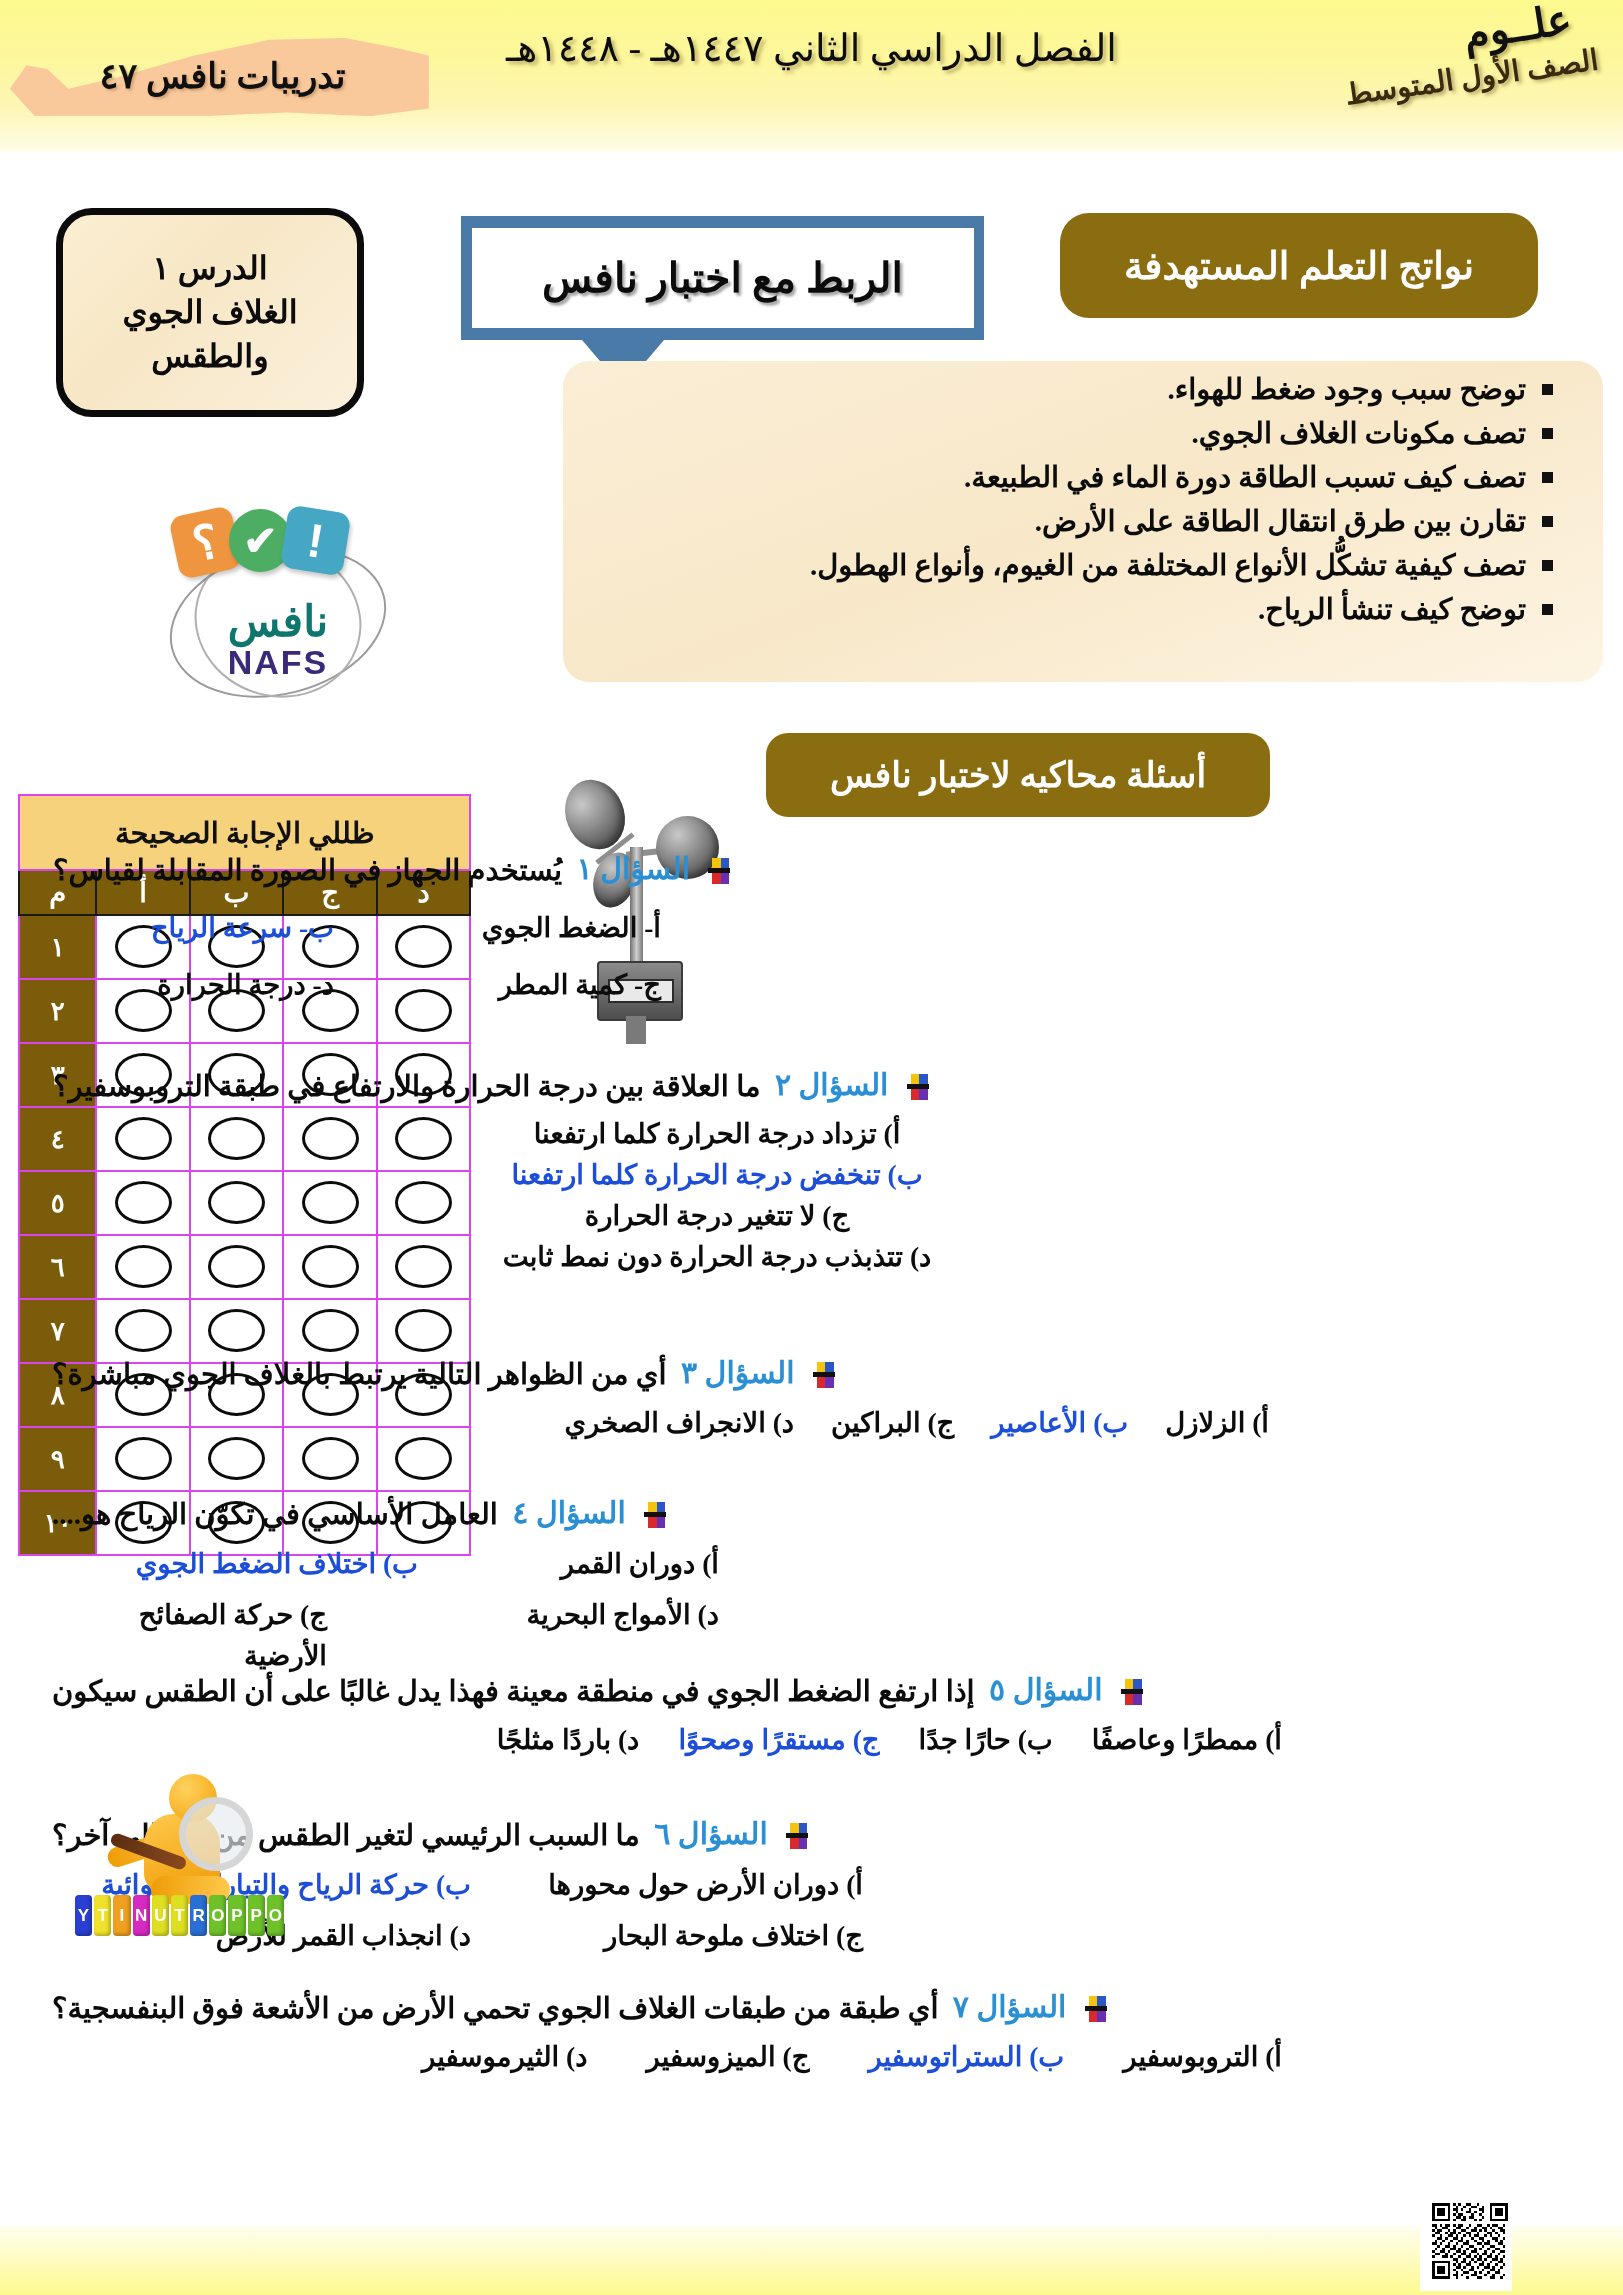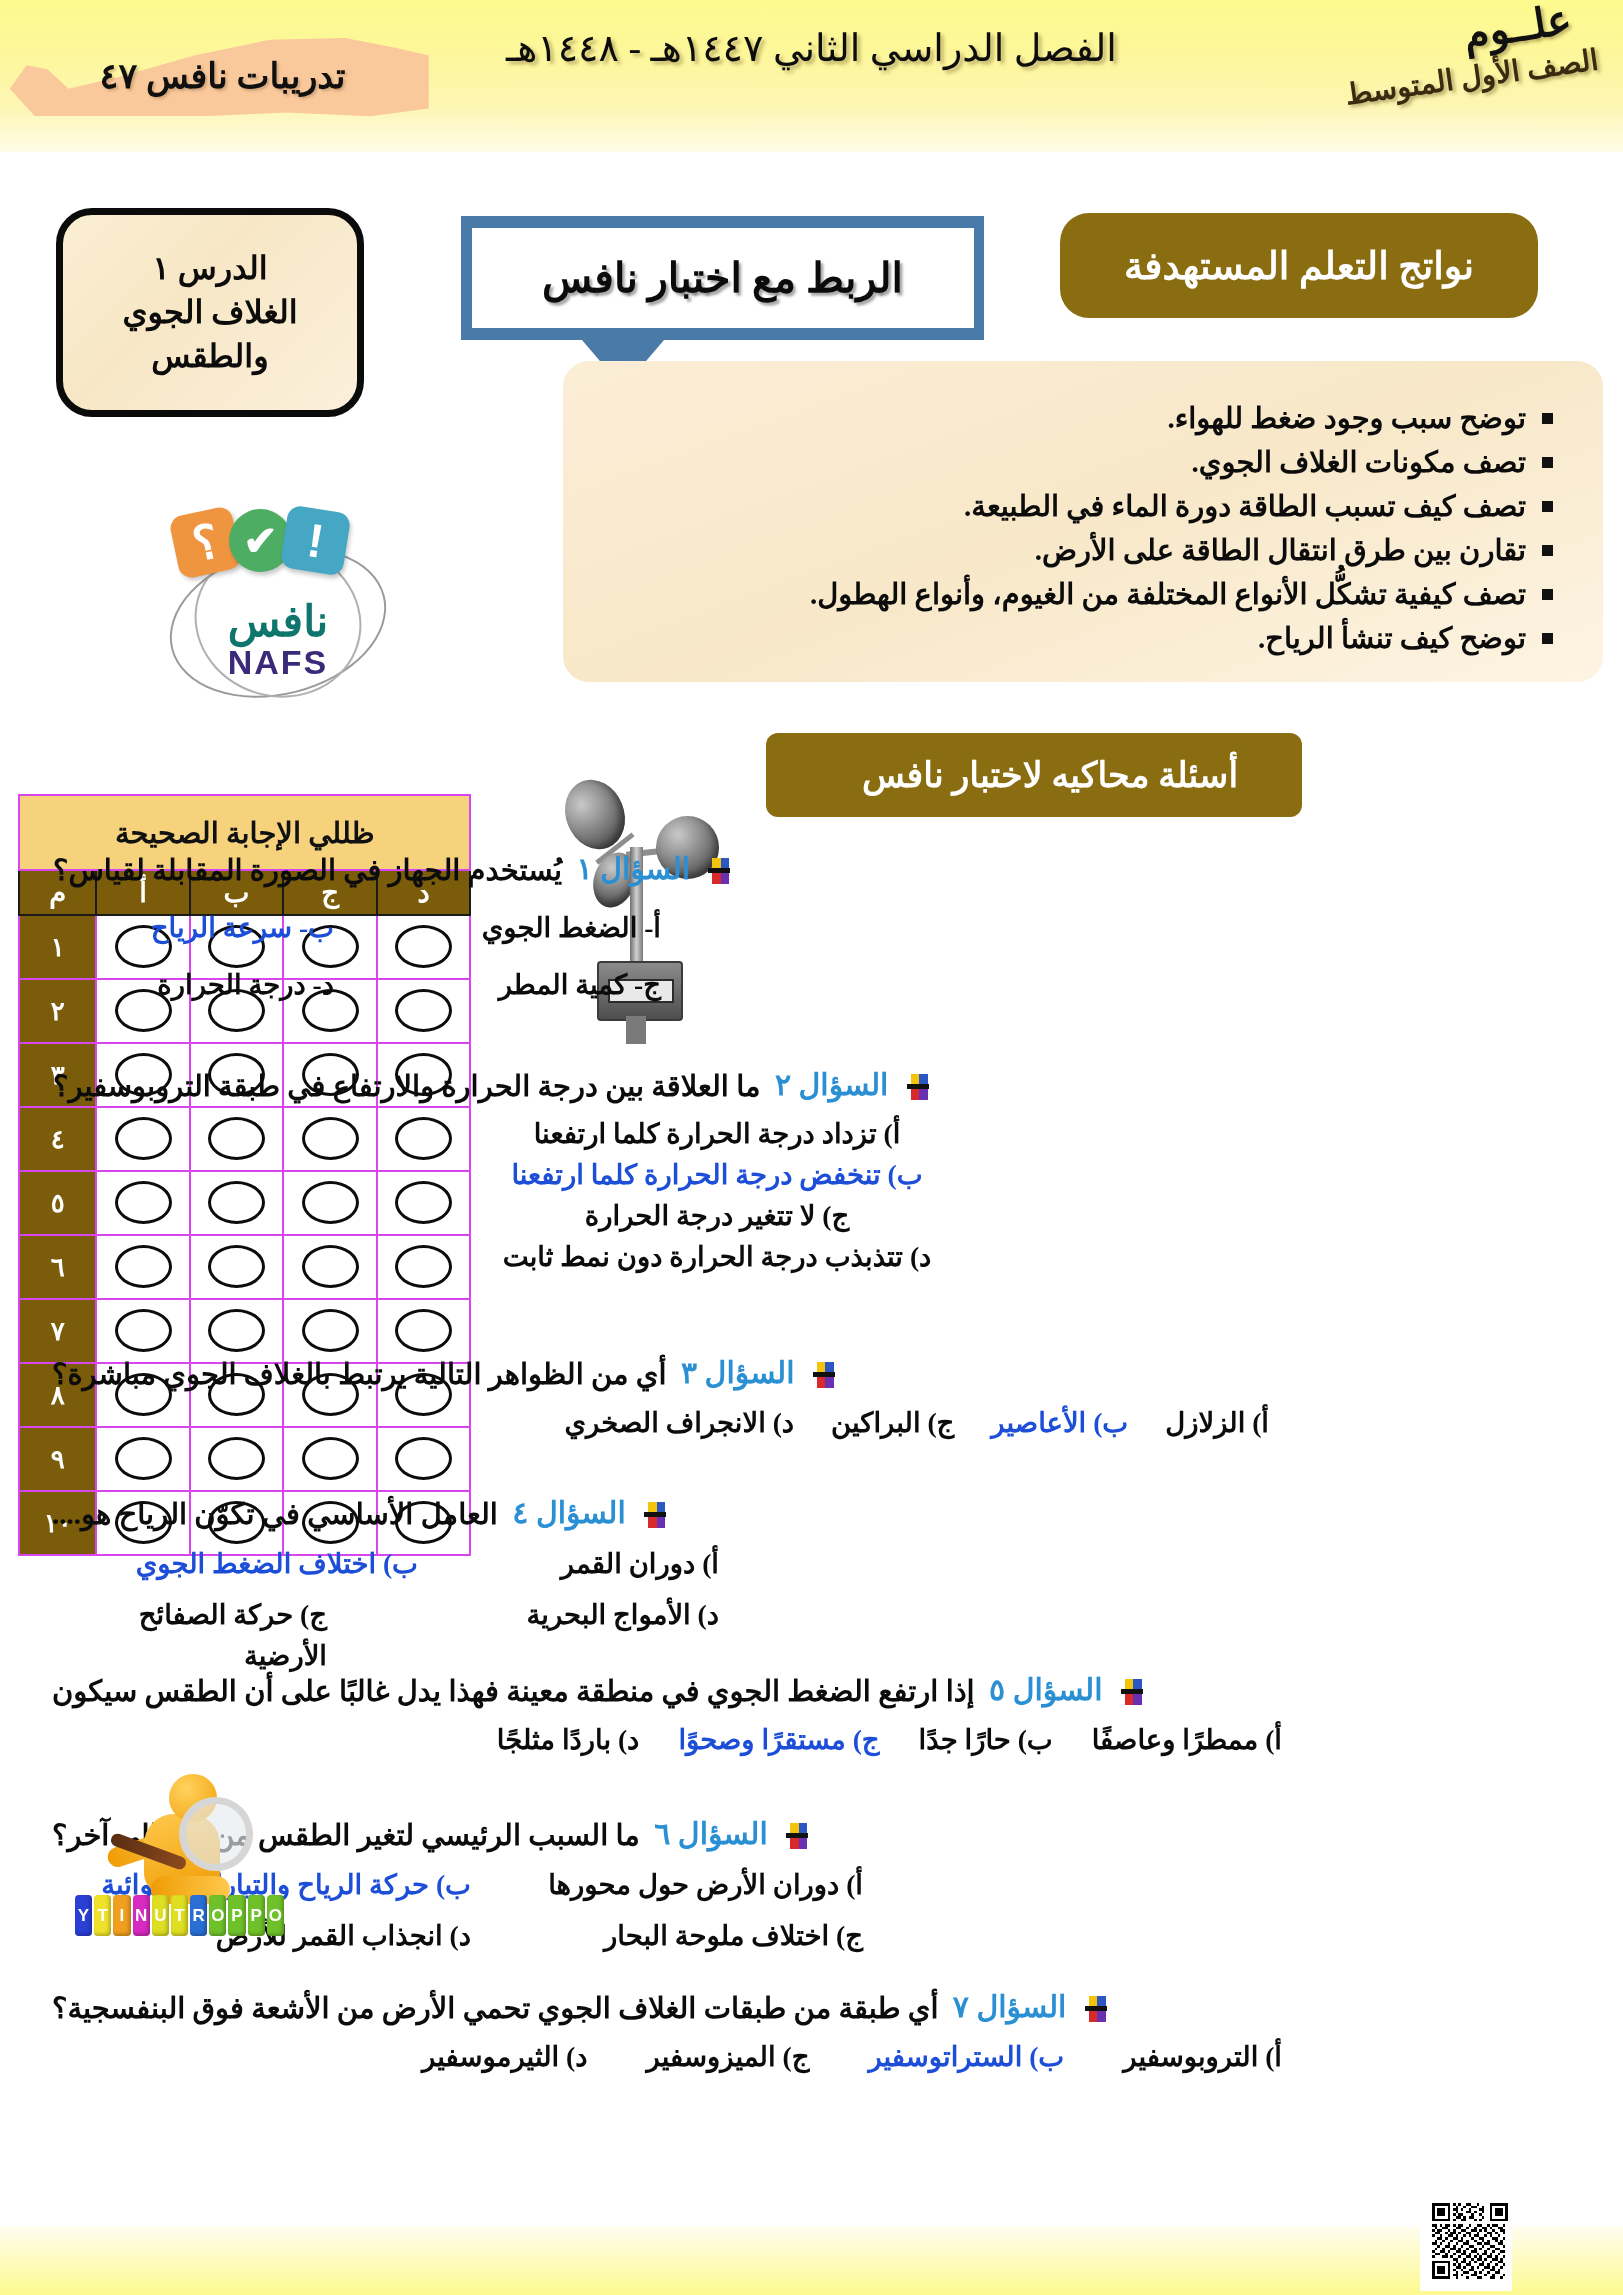--- a/index.html
+++ b/index.html
@@ -114,21 +114,21 @@
   .outcomes-pill{
     position:absolute;left:1060px;top:213px;width:478px;height:105px;
     background:#8a6d10;border-radius:29px;
     display:flex;align-items:center;justify-content:center;
   }
   .outcomes-pill span{font-size:38px;font-weight:bold;color:#ffffff;}
   .outcomes-body{
     position:absolute;left:563px;top:361px;width:1040px;height:321px;
     background:linear-gradient(160deg,#fbeed6 0%,#f8e8c9 50%,#fdf4e3 100%);
     border-radius:26px;
-    padding:35px 46px 17px 33px;box-sizing:border-box;
+    padding:6px 46px 17px 33px;box-sizing:border-box;
   }
   .outcomes-list{list-style:none;margin:0;padding:0;}
   .outcomes-list li{
     font-size:29px;font-weight:bold;color:#0c0c0c;
     line-height:1.52;text-align:right;position:relative;padding-right:31px;
   }
   .outcomes-list li::before{
     content:"";position:absolute;right:3.9px;top:17px;
     width:11px;height:11px;background:#111;
   }
@@ -153,22 +153,22 @@
     background:#7a5c0a;color:#fff;font-size:26px;font-weight:bold;width:73px;
   }
   .bubble{
     display:inline-block;width:51px;height:37px;
     border:3.3px solid #0c0c0c;border-radius:50%;background:#fff;
   }
 
   
   .qpill{
     position:absolute;left:766px;top:733px;width:504px;height:84px;
-    background:#8a6d10;border-radius:12px;
-    display:flex;align-items:center;justify-content:center;padding-left:32px;
+    background:#8a6d10;border-radius:22px;
+    display:flex;align-items:center;justify-content:center;
   }
   .qpill span{font-size:35px;font-weight:bold;color:#fff;}
 
   
   .anemo{position:absolute;left:553px;top:775px;width:177px;height:275px;}
   .anemo .cup{
     position:absolute;border-radius:50%;
     background:radial-gradient(circle at 35% 30%,#c9c9c9,#5d5d5d 70%,#3a3a3a);
     box-shadow:inset -3.9px -3.9px 6.5px rgba(0,0,0,.35);
   }

